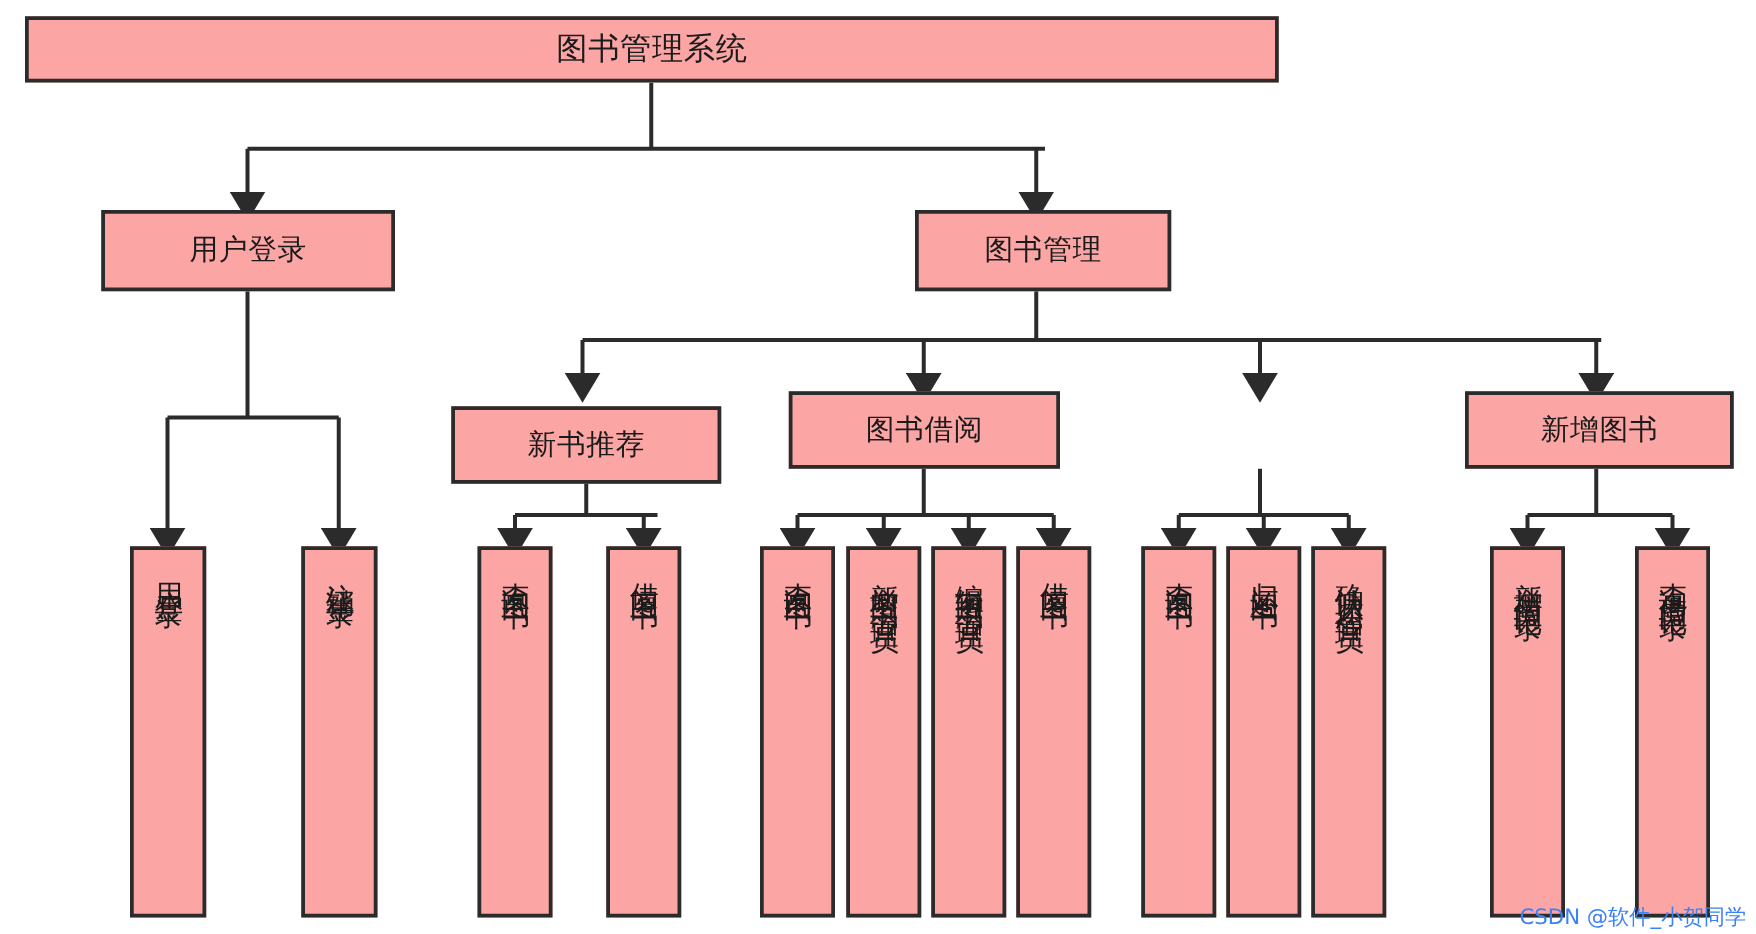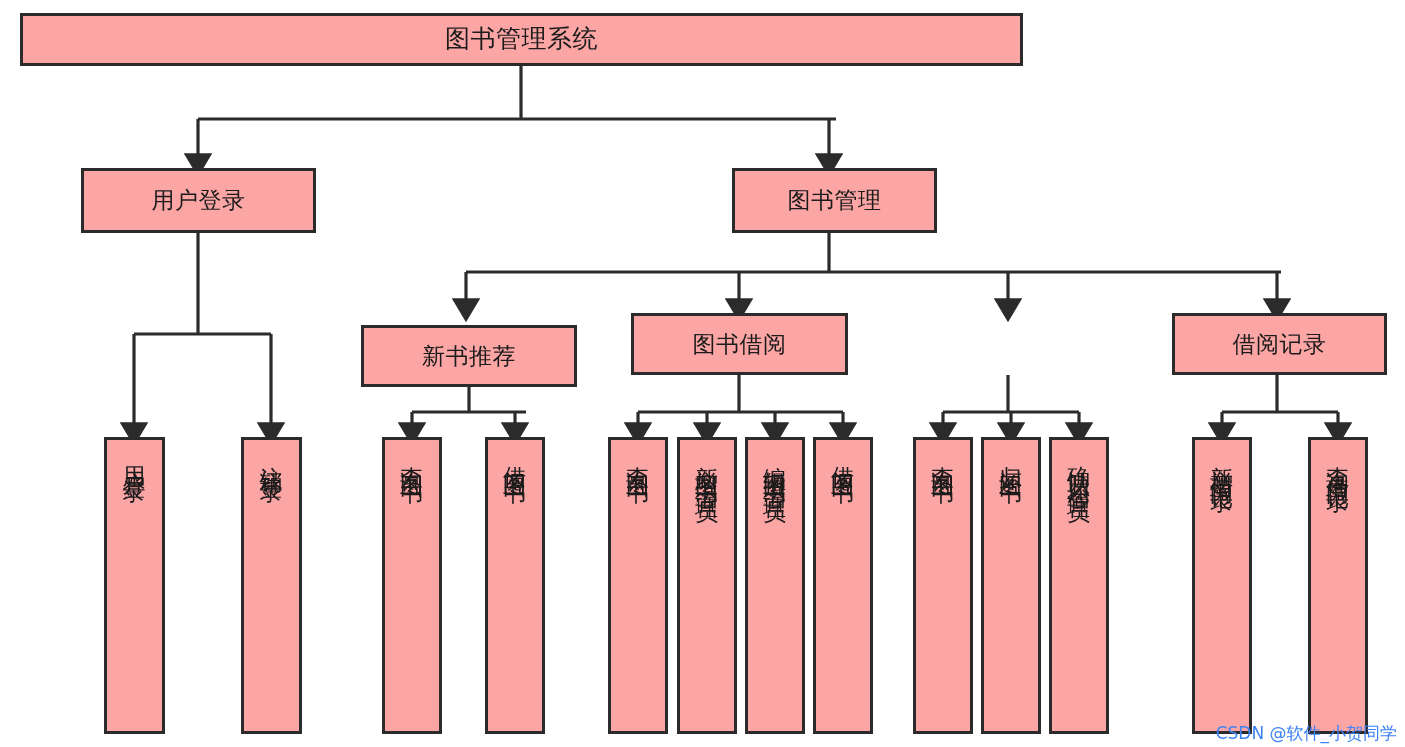--- a/index.html
+++ b/index.html
@@ -148,21 +148,21 @@
   <div class="node branch" style="left:361px; top:325px; width:216px; height:62px;">
     <span class="node-label">新书推荐</span>
   </div>
 
   <div class="node branch" style="left:631px; top:313px; width:217px; height:62px;">
     <span class="node-label">图书借阅</span>
   </div>
 
 
   <div class="node branch" style="left:1172px; top:313px; width:215px; height:62px;">
-    <span class="node-label">借阅记录</span>
+    <span class="node-label">新增图书</span>
   </div>
 
   <div class="node leaf" style="left:104px; top:437px; width:61px; height:297px;">
     <span class="node-label">用户登录</span>
   </div>
 
   <div class="node leaf" style="left:241px; top:437px; width:61px; height:297px;">
     <span class="node-label">注销登录</span>
   </div>
 

